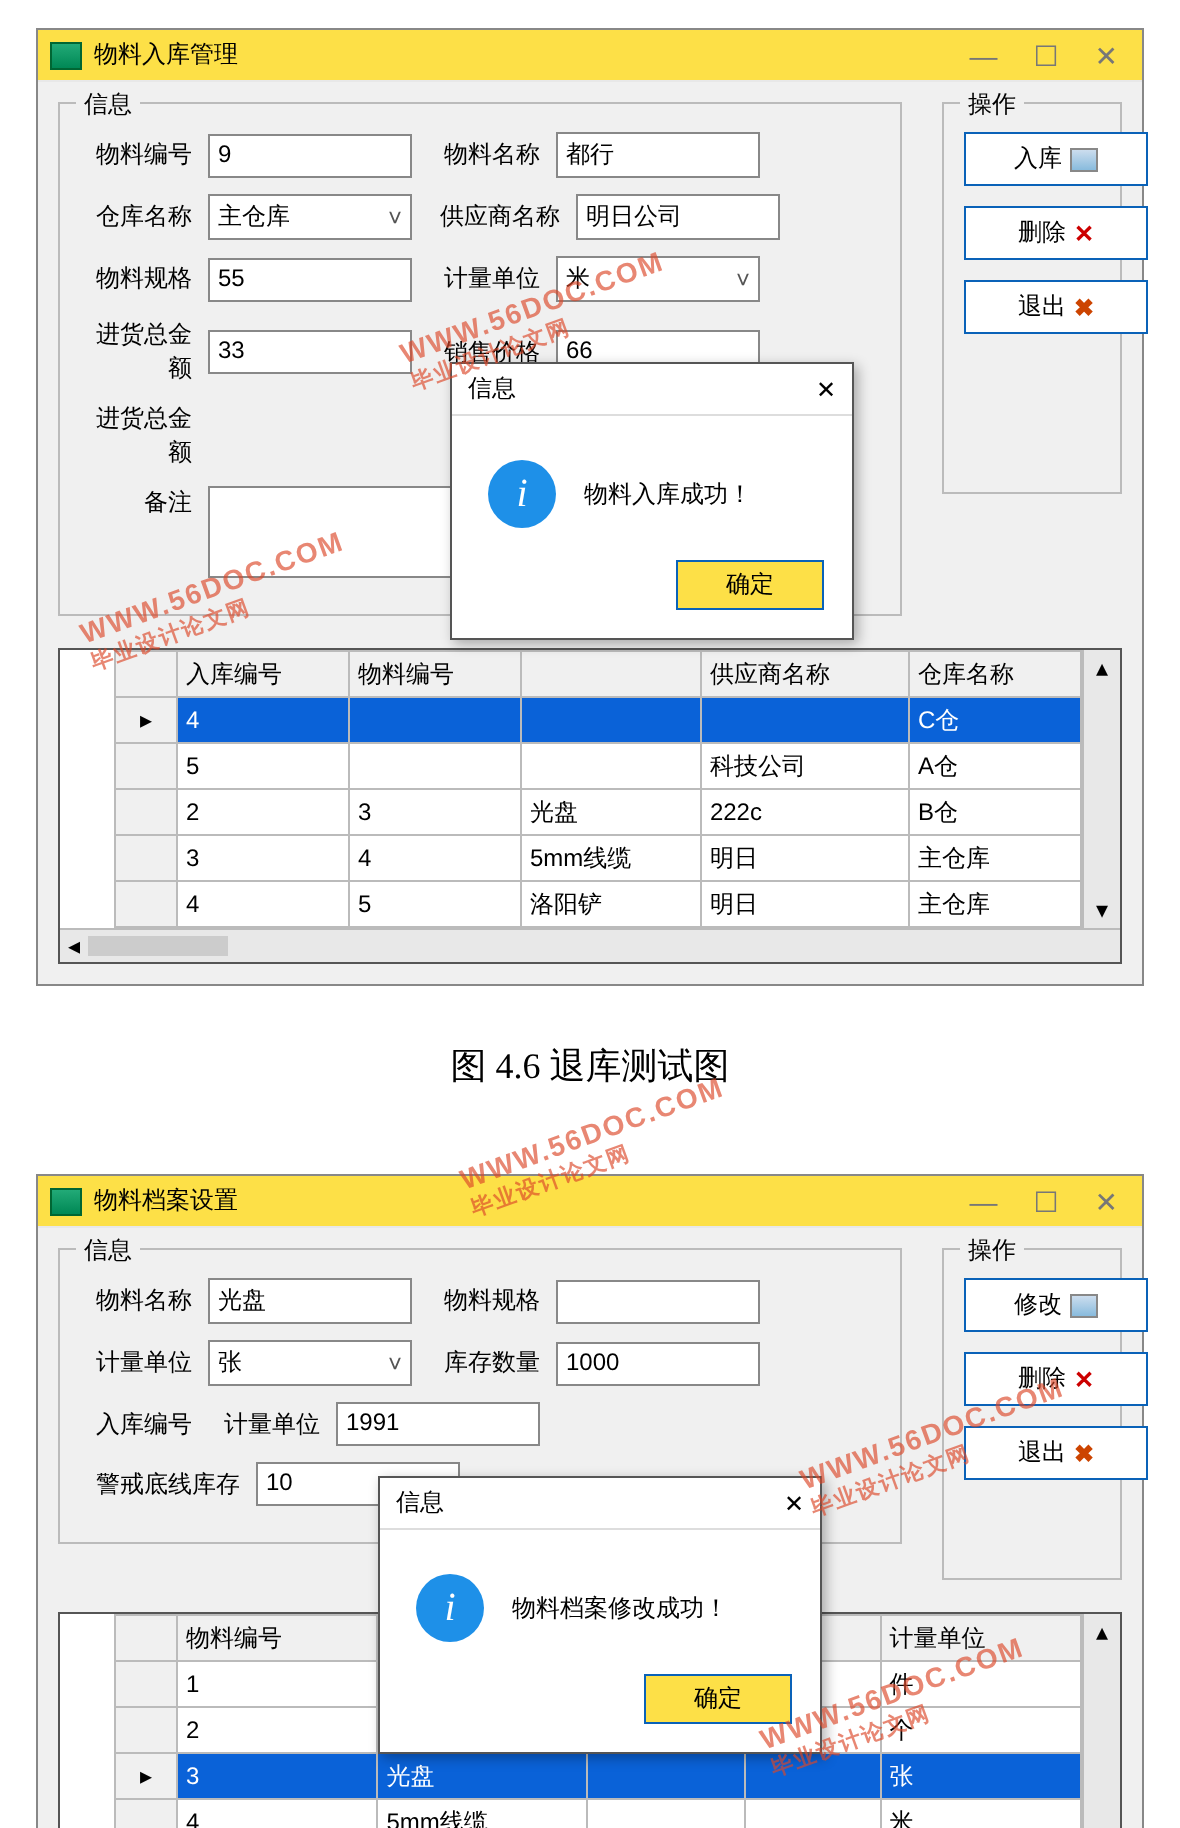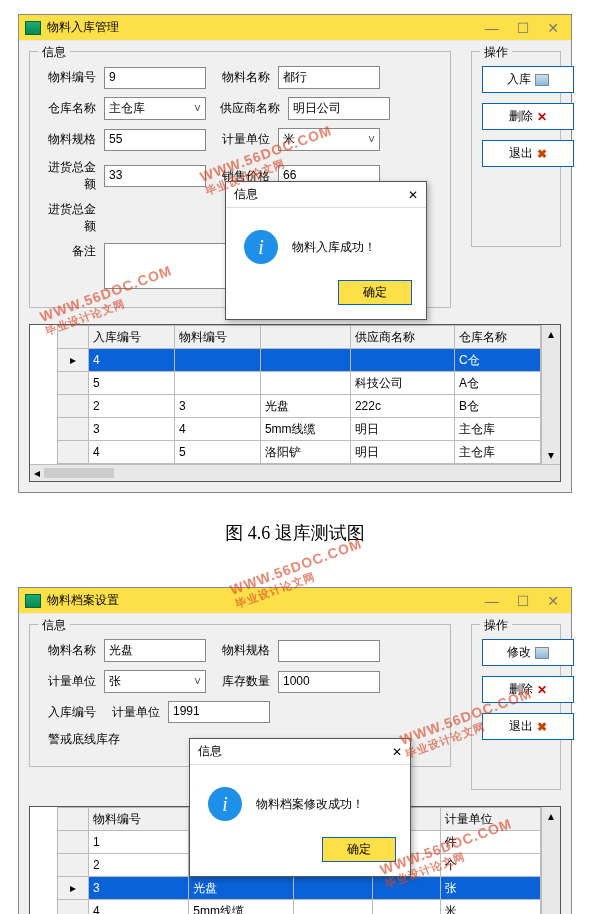--- a/index.html
+++ b/index.html
@@ -255,20 +255,21 @@
             <span class="lbl">库存数量</span>
             <span class="field">1000</span>
           </div>
           <div class="form-row">
             <span class="lbl">入库编号</span>
             <span class="lbl">计量单位</span>
             <span class="field">1991</span>
           </div>
           <div class="form-row">
             <span class="lbl" style="width:80px">警戒底线库存</span>
+            <span class="field">10</span>
           </div>
         </div>
       </div>
       <div class="op-pane">
         <div class="groupbox" style="height:140px">
           <span class="legend">操作</span>
           <div class="op-btn">
             <span>修改</span>
             <span class="sm"></span>
           </div>

